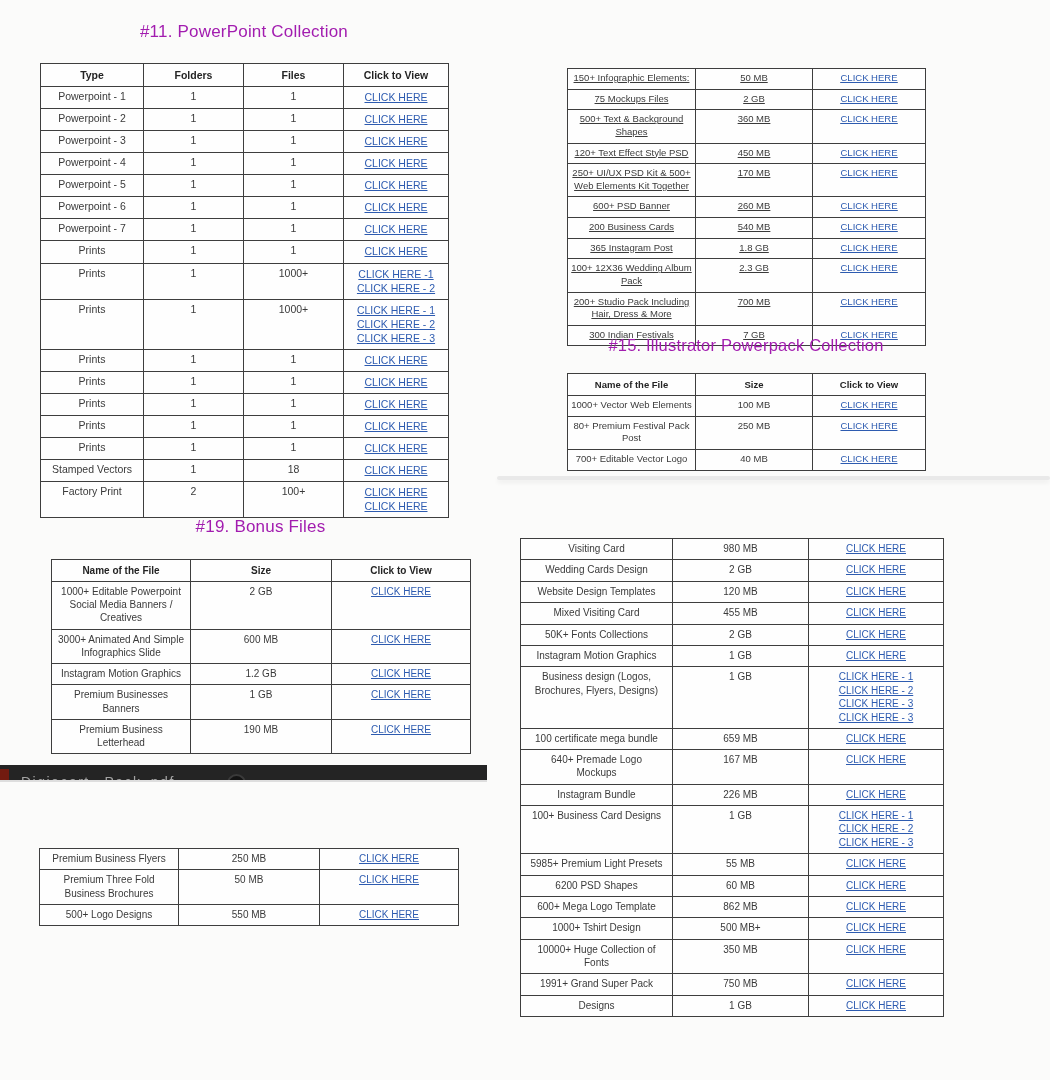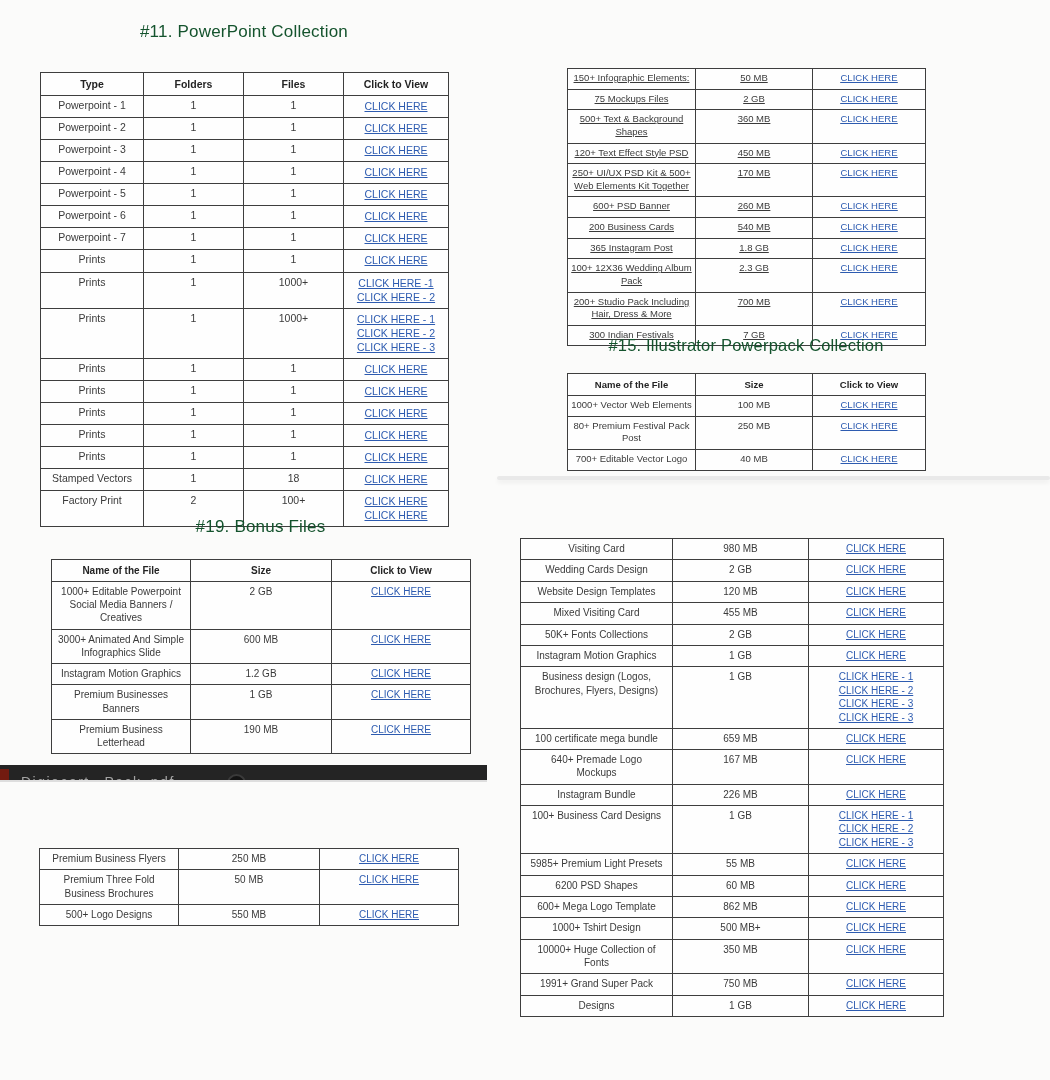--- a/index.html
+++ b/index.html
@@ -8,21 +8,21 @@
     position: relative;
     background: #fbfbfa;
     font-family: "Liberation Sans", "DejaVu Sans", sans-serif;
     color: #333;
     overflow: hidden;
   }
   .abs { position: absolute; }
 
   .section-title {
     text-align: center;
-    color: #14532d;
+    color: #a21caf;
     letter-spacing: 0.2px;
     font-weight: 400;
   }
   #s11-title { left: 40px;  top: 22px;  width: 408px; font-size: 17px; }
   #s15-title { left: 567px; top: 336px; width: 358px; font-size: 16.5px; }
   #s19-title { left: 51px;  top: 517px; width: 419px; font-size: 17px; }
 
   table.t {
     border-collapse: collapse;
     table-layout: fixed;
@@ -82,21 +82,21 @@
     width: 19px; height: 19px; border-radius: 50%;
     background: #141414; border: 2px solid #3a3a3a;
     box-sizing: border-box;
   }
 </style>
 </head>
 <body>
 
 <div id="s11-title" class="abs section-title">#11. PowerPoint Collection</div>
 
-<table id="s11-table" class="abs t" style="width: 408px; margin-top: 9px;">
+<table id="s11-table" class="abs t" style="width: 408px;">
     <colgroup>
       <col style="width: 103px;">
       <col style="width: 100px;">
       <col style="width: 100px;">
       <col style="width: 105px;">
     </colgroup>
     <thead>
       <tr>
         <th>Type</th>
         <th>Folders</th>

